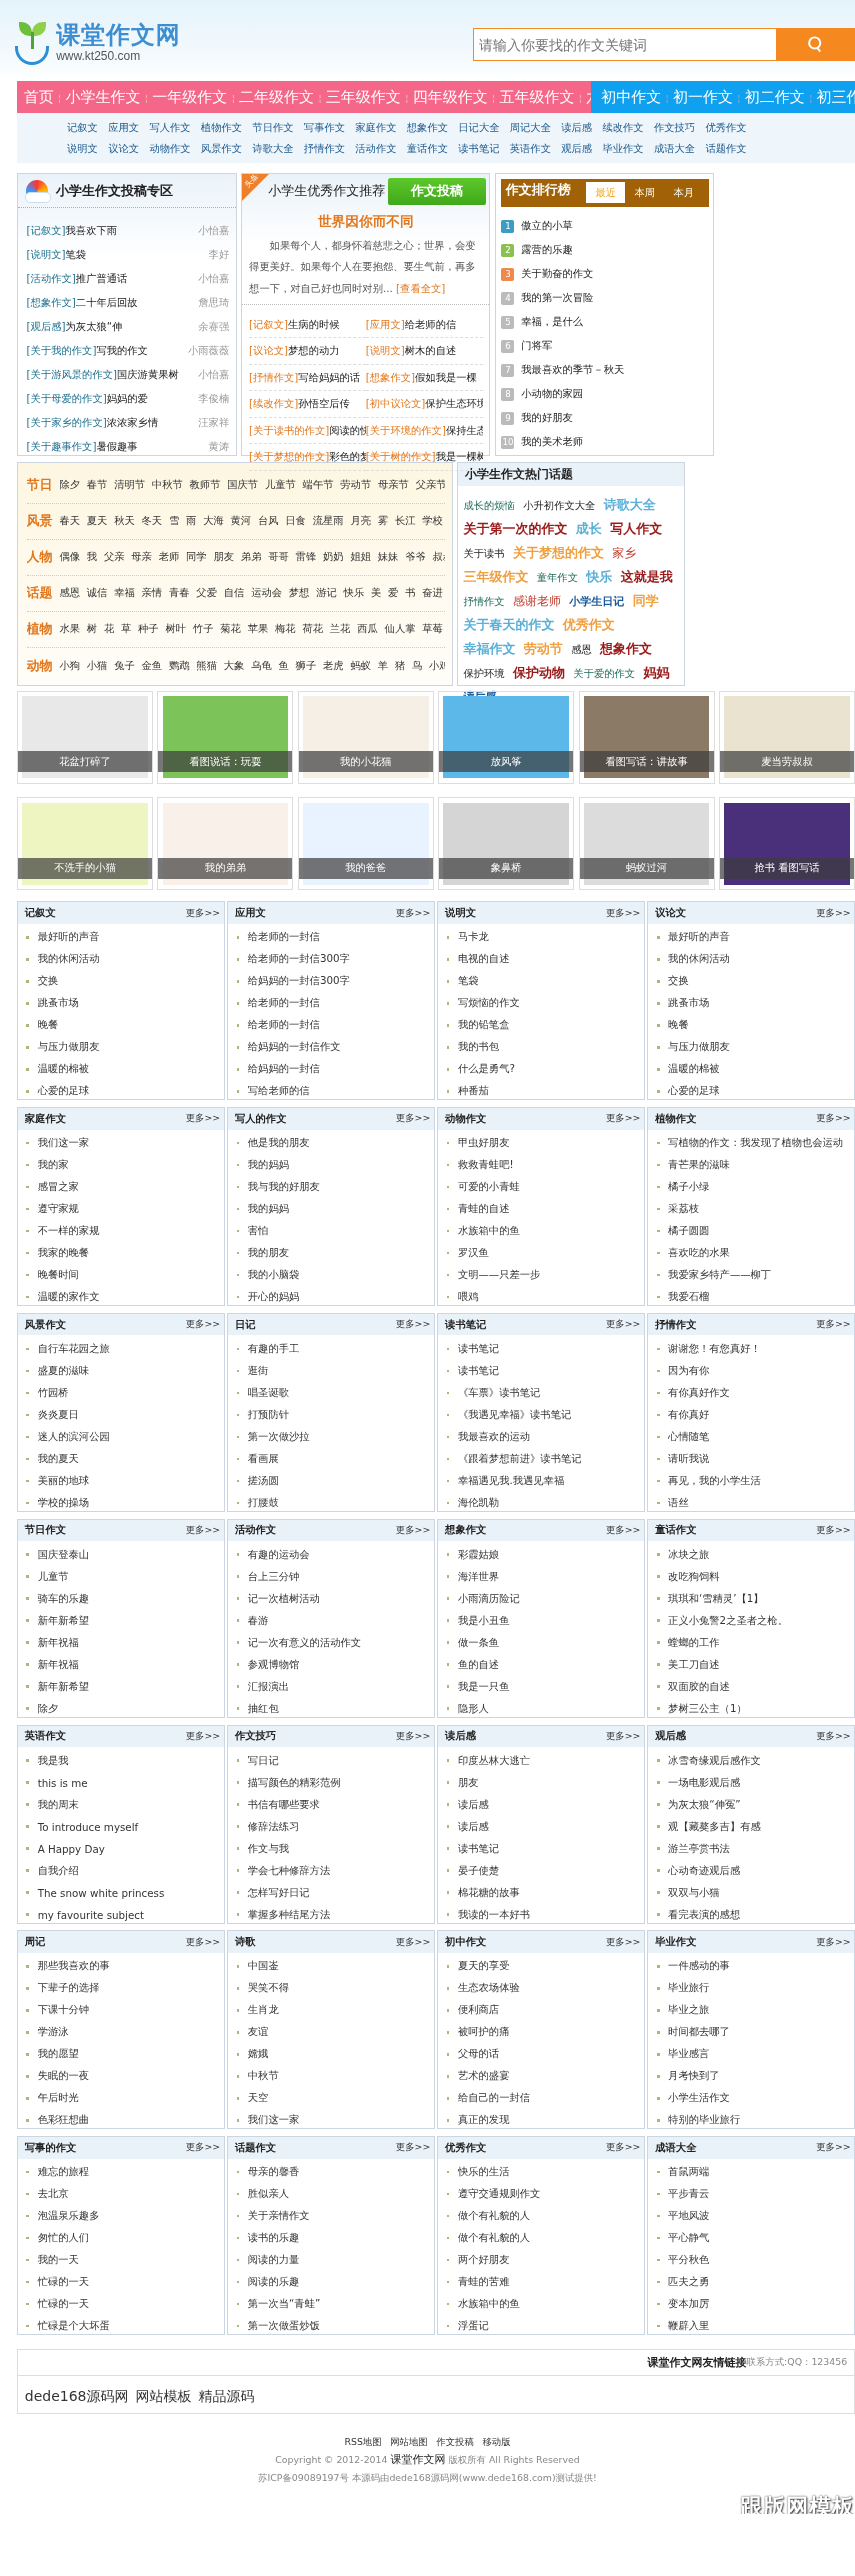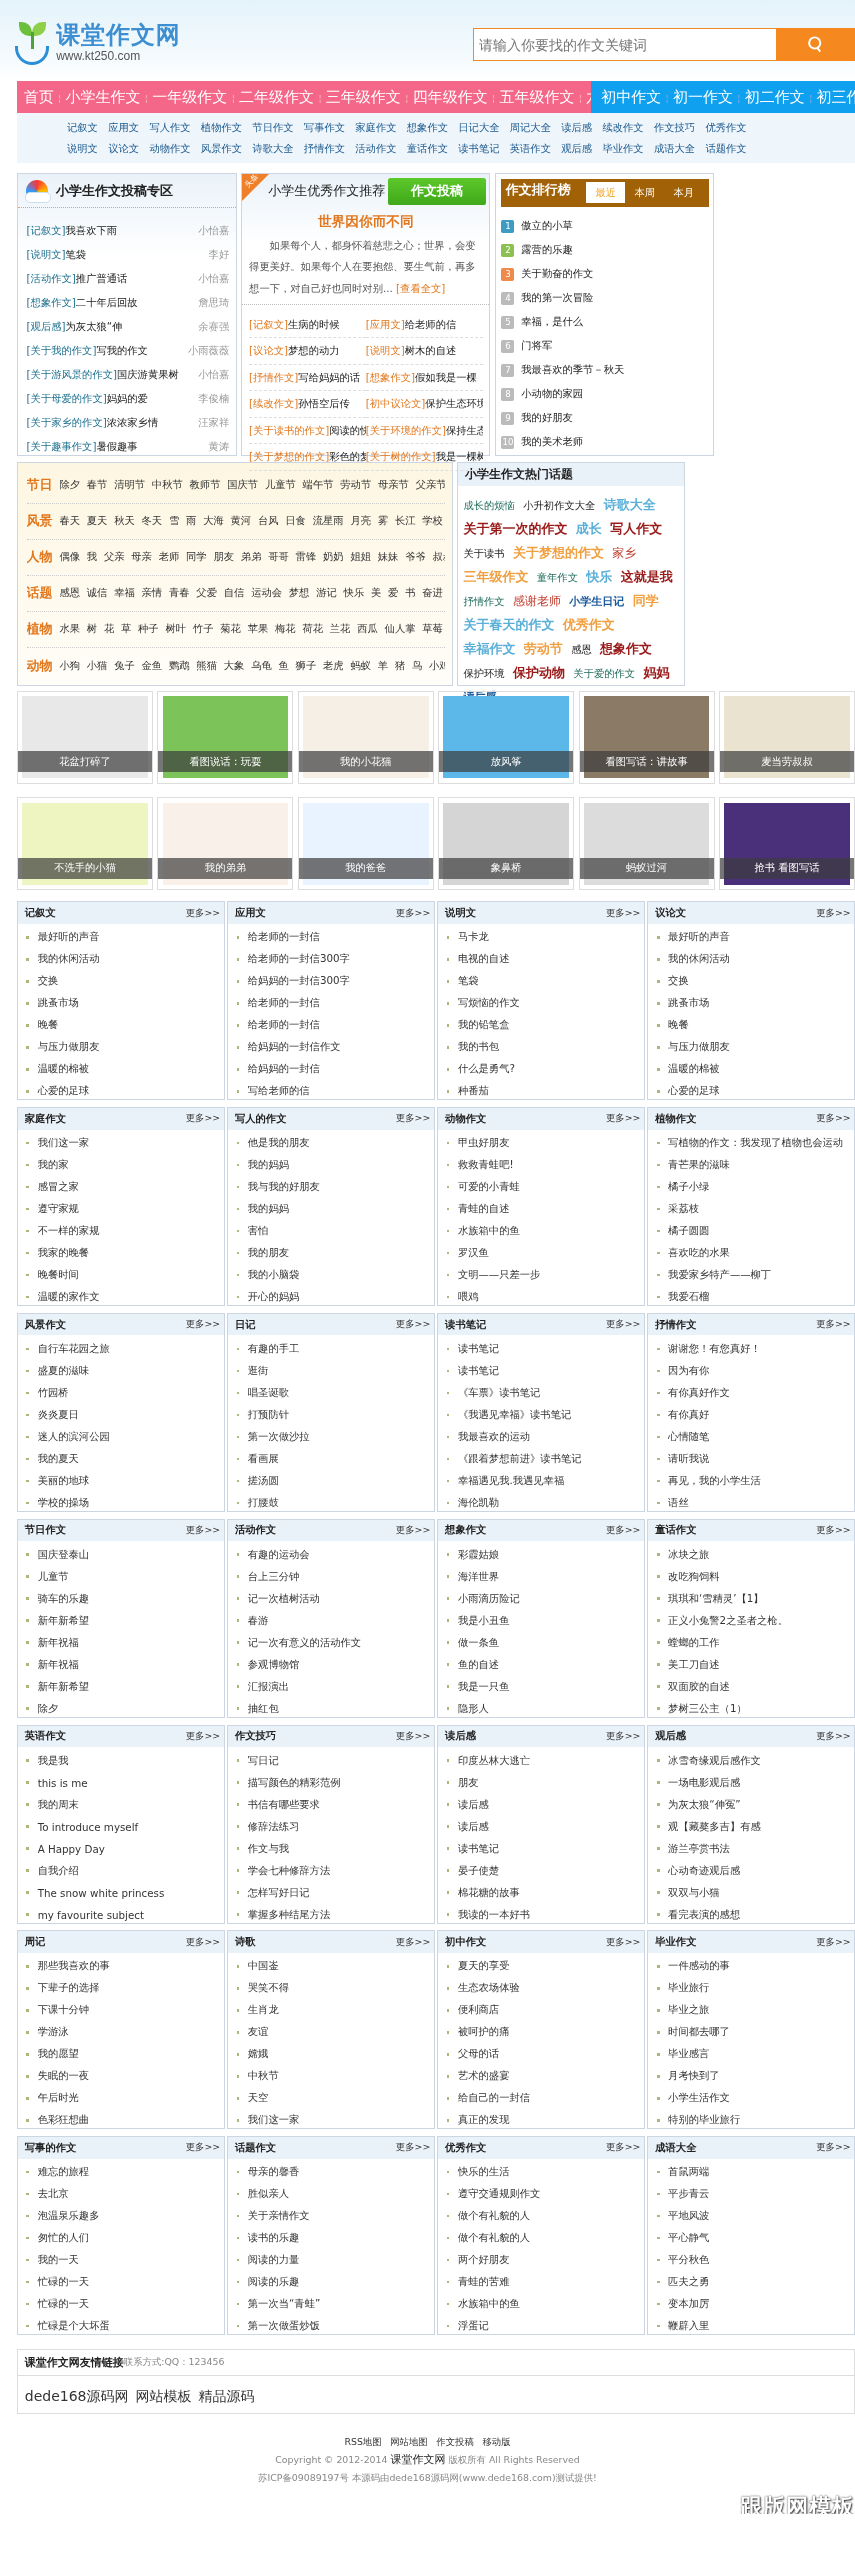--- a/index.html
+++ b/index.html
@@ -79,21 +79,21 @@
 .pic .cap{position:absolute;left:0;right:0;bottom:10.3px;height:21.4px;background:rgba(60,60,60,.7);color:#fff;font-size:10.3px;display:flex;align-items:center;justify-content:center}
 .grid{margin-left:17px;width:838px;display:grid;grid-template-columns:repeat(4,1fr);column-gap:2.6px;row-gap:6.8px;margin-top:1.7px}
 .col-box{height:199px;border:0.9px solid #cbd6e2;border-top:1.7px solid #cbd6e2}
 .col-head{height:21.4px;background:#eaf2f9;display:flex;align-items:center;justify-content:space-between;padding:0 3.4px 0 6.8px}
 .col-head h4{font-size:10.3px;font-weight:bold;color:#222}
 .col-head a{font-size:9.4px;color:#333}
 .col-list{padding:2.6px 5.1px}
 .col-list li{list-style:none;height:22px;display:flex;align-items:center;font-size:10.3px;color:#333;white-space:nowrap;overflow:hidden}
 .col-list li::before{content:"";width:2.6px;height:2.6px;background:#a8b97a;margin:0 8.6px 0 3.4px;flex:none}
 .links{margin:13.7px 0 0 17px;width:838px;height:65px;border:0.9px solid #ddd}
-.links-head{height:26px;border-bottom:0.9px solid #ddd;display:flex;justify-content:flex-start;align-items:center;padding:0 6.8px}
+.links-head{height:26px;border-bottom:0.9px solid #ddd;display:flex;justify-content:flex-end;align-items:center;padding:0 6.8px}
 .links-head h4{font-size:11px;font-weight:bold;color:#222}
 .links-head span{color:#888;font-size:9.4px}
 .links-body{padding:12px 6.8px}
 .links-body a{font-size:14px;color:#333;margin-right:7px}
 .footer{text-align:center;margin-top:19px;font-size:9.4px;color:#888;line-height:18px;position:relative;height:81px}
 .footer .fl a{color:#333;margin:0 4.3px}
 .footer b{color:#222;font-weight:normal;font-size:11px}
 .watermark{position:absolute;right:0;bottom:-1.7px;font-size:22px;font-weight:bold;color:#fff;text-shadow:0 0 1.7px #444,0.9px 0.9px 1.7px #333;letter-spacing:0.9px}
 </style>
 </head>

